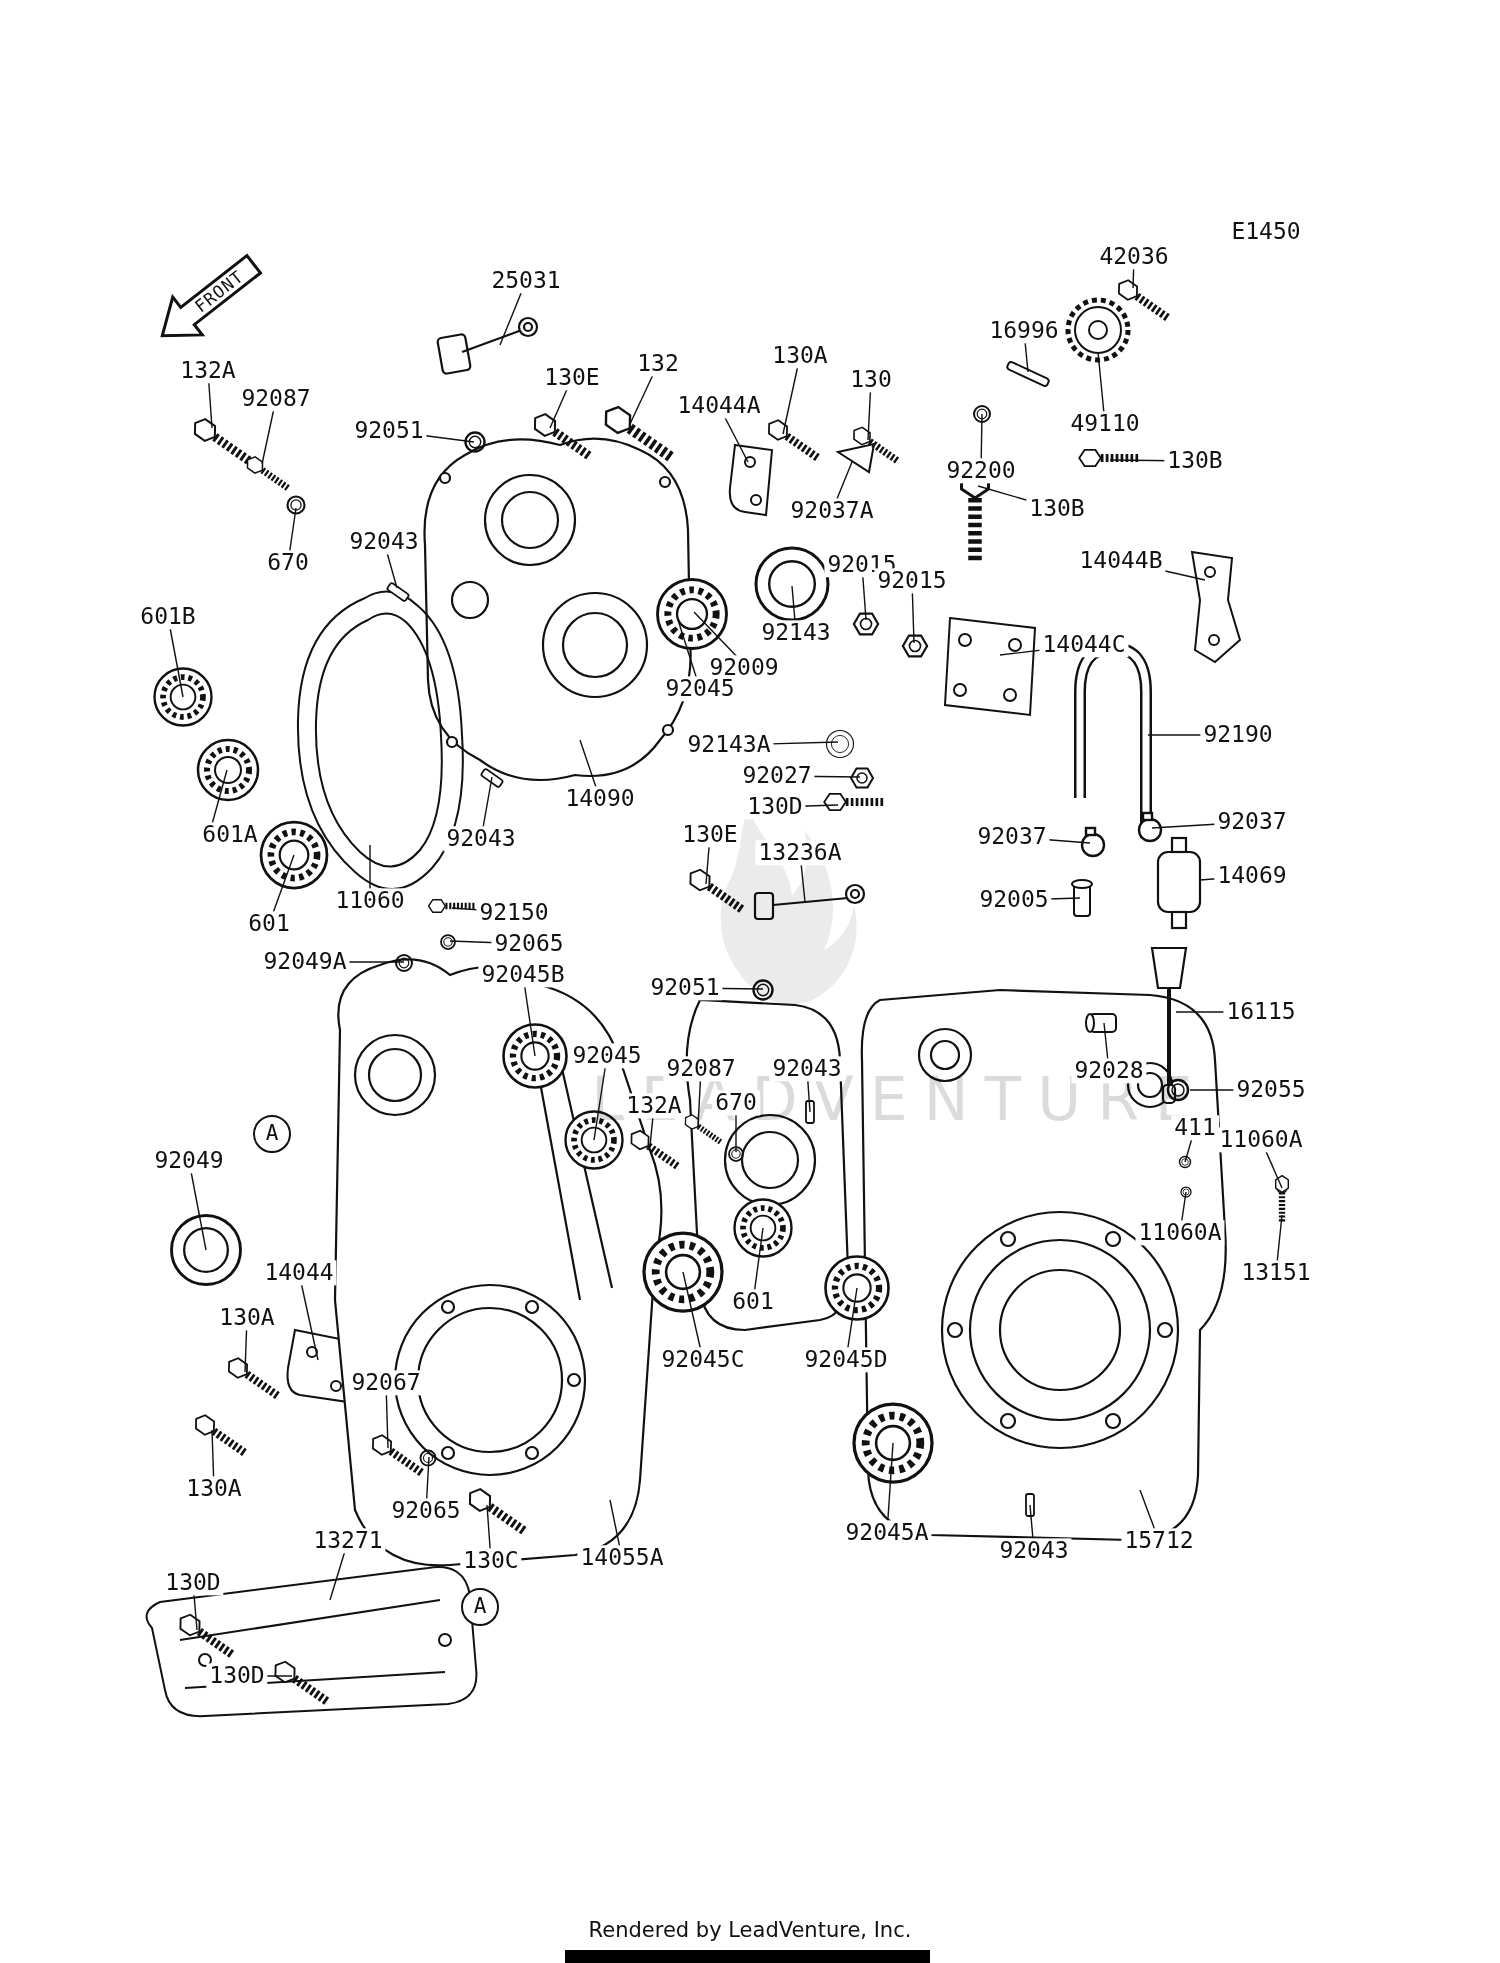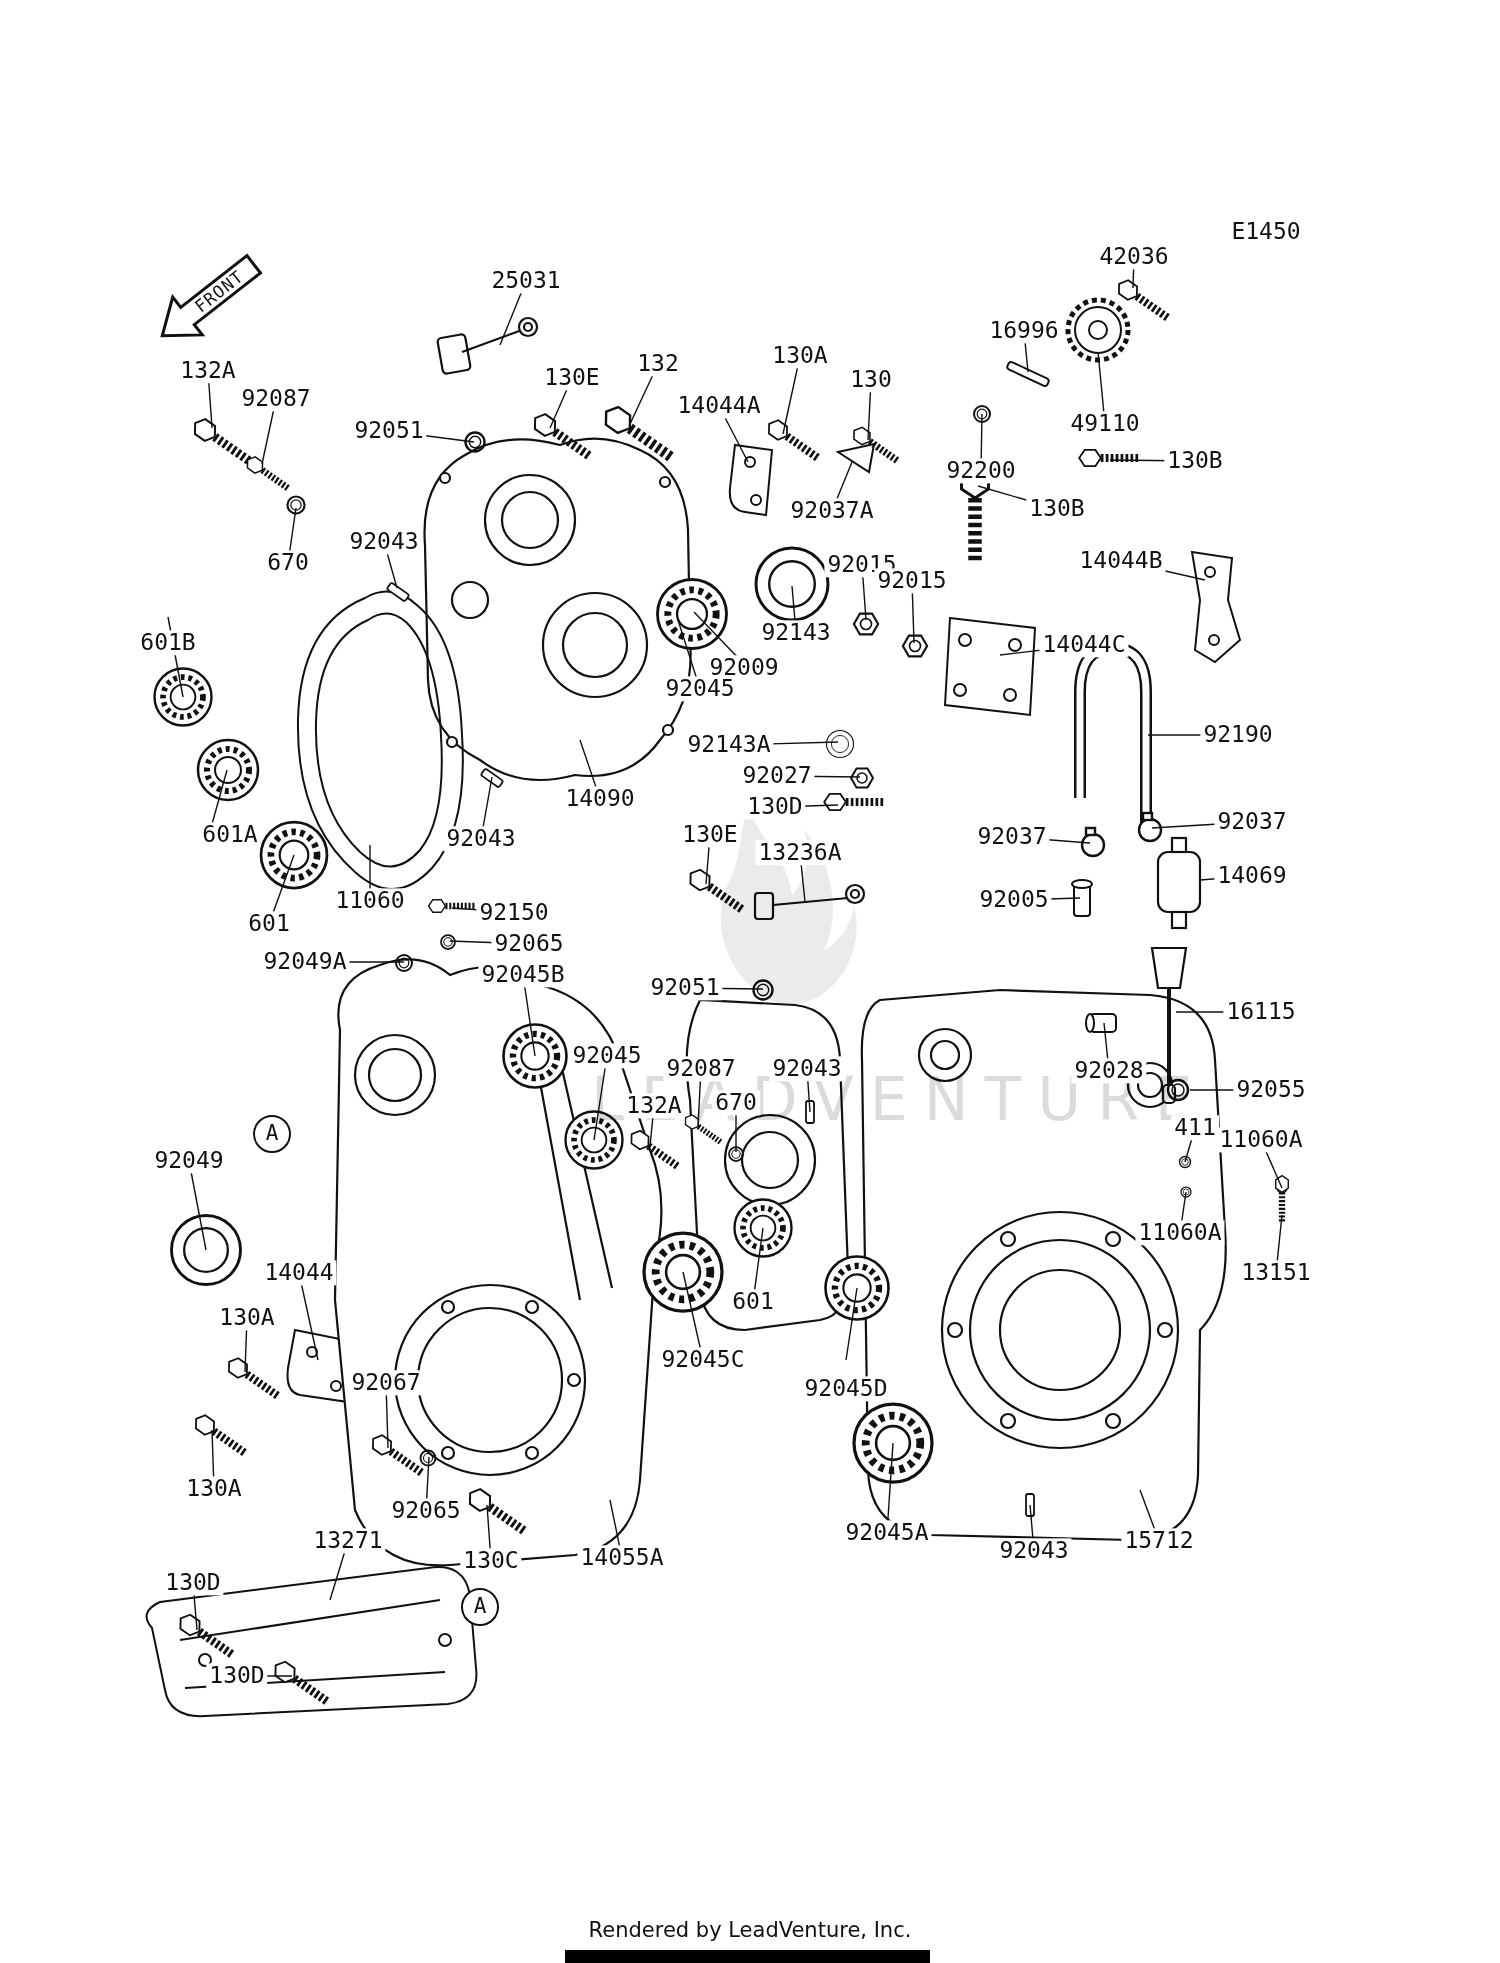--- a/index.html
+++ b/index.html
@@ -352,21 +352,21 @@
       <div class="part-label" style="left: 1105px; top: 424px;">49110</div>
       <div class="part-label" style="left: 981px; top: 471px;">92200</div>
       <div class="part-label" style="left: 1195px; top: 461px;">130B</div>
       <div class="part-label" style="left: 832px; top: 511px;">92037A</div>
       <div class="part-label" style="left: 1057px; top: 509px;">130B</div>
       <div class="part-label" style="left: 288px; top: 563px;">670</div>
       <div class="part-label" style="left: 384px; top: 542px;">92043</div>
       <div class="part-label" style="left: 862px; top: 565px;">92015</div>
       <div class="part-label" style="left: 912px; top: 581px;">92015</div>
       <div class="part-label" style="left: 1121px; top: 561px;">14044B</div>
-      <div class="part-label" style="left: 168px; top: 643px; text-align: center;">601B</div>
+      <div class="part-label" style="left: 168px; top: 617px; text-align: center;">601B</div>
       <div class="part-label" style="left: 796px; top: 633px;">92143</div>
       <div class="part-label" style="left: 744px; top: 668px;">92009</div>
       <div class="part-label" style="left: 1084px; top: 645px;">14044C</div>
       <div class="part-label" style="left: 700px; top: 689px;">92045</div>
       <div class="part-label" style="left: 729px; top: 745px;">92143A</div>
       <div class="part-label" style="left: 1238px; top: 735px;">92190</div>
       <div class="part-label" style="left: 777px; top: 776px;">92027</div>
       <div class="part-label" style="left: 222px; top: 835px; margin-left: 8px;">601A</div>
       <div class="part-label" style="left: 775px; top: 807px;">130D</div>
       <div class="part-label" style="left: 1012px; top: 837px;">92037</div>
@@ -394,21 +394,21 @@
       <div class="part-label" style="left: 736px; top: 1103px;">670</div>
       <div class="part-label" style="left: 1195px; top: 1128px;">411</div>
       <div class="part-label" style="left: 1261px; top: 1140px;">11060A</div>
       <div class="part-label" style="left: 189px; top: 1161px;">92049</div>
       <div class="part-label" style="left: 1180px; top: 1233px;">11060A</div>
       <div class="part-label" style="left: 299px; top: 1273px;">14044</div>
       <div class="part-label" style="left: 753px; top: 1302px;">601</div>
       <div class="part-label" style="left: 1276px; top: 1273px;">13151</div>
       <div class="part-label" style="left: 247px; top: 1318px;">130A</div>
       <div class="part-label" style="left: 703px; top: 1360px;">92045C</div>
-      <div class="part-label" style="left: 846px; top: 1360px; margin-top: 29px;">92045D</div>
+      <div class="part-label" style="left: 846px; top: 1360px;">92045D</div>
       <div class="part-label" style="left: 386px; top: 1383px;">92067</div>
       <div class="part-label" style="left: 214px; top: 1489px;">130A</div>
       <div class="part-label" style="left: 426px; top: 1511px;">92065</div>
       <div class="part-label" style="left: 887px; top: 1533px;">92045A</div>
       <div class="part-label" style="left: 1034px; top: 1551px;">92043</div>
       <div class="part-label" style="left: 1159px; top: 1541px;">15712</div>
       <div class="part-label" style="left: 348px; top: 1541px;">13271</div>
       <div class="part-label" style="left: 491px; top: 1561px;">130C</div>
       <div class="part-label" style="left: 622px; top: 1558px;">14055A</div>
       <div class="part-label" style="left: 193px; top: 1583px;">130D</div>

